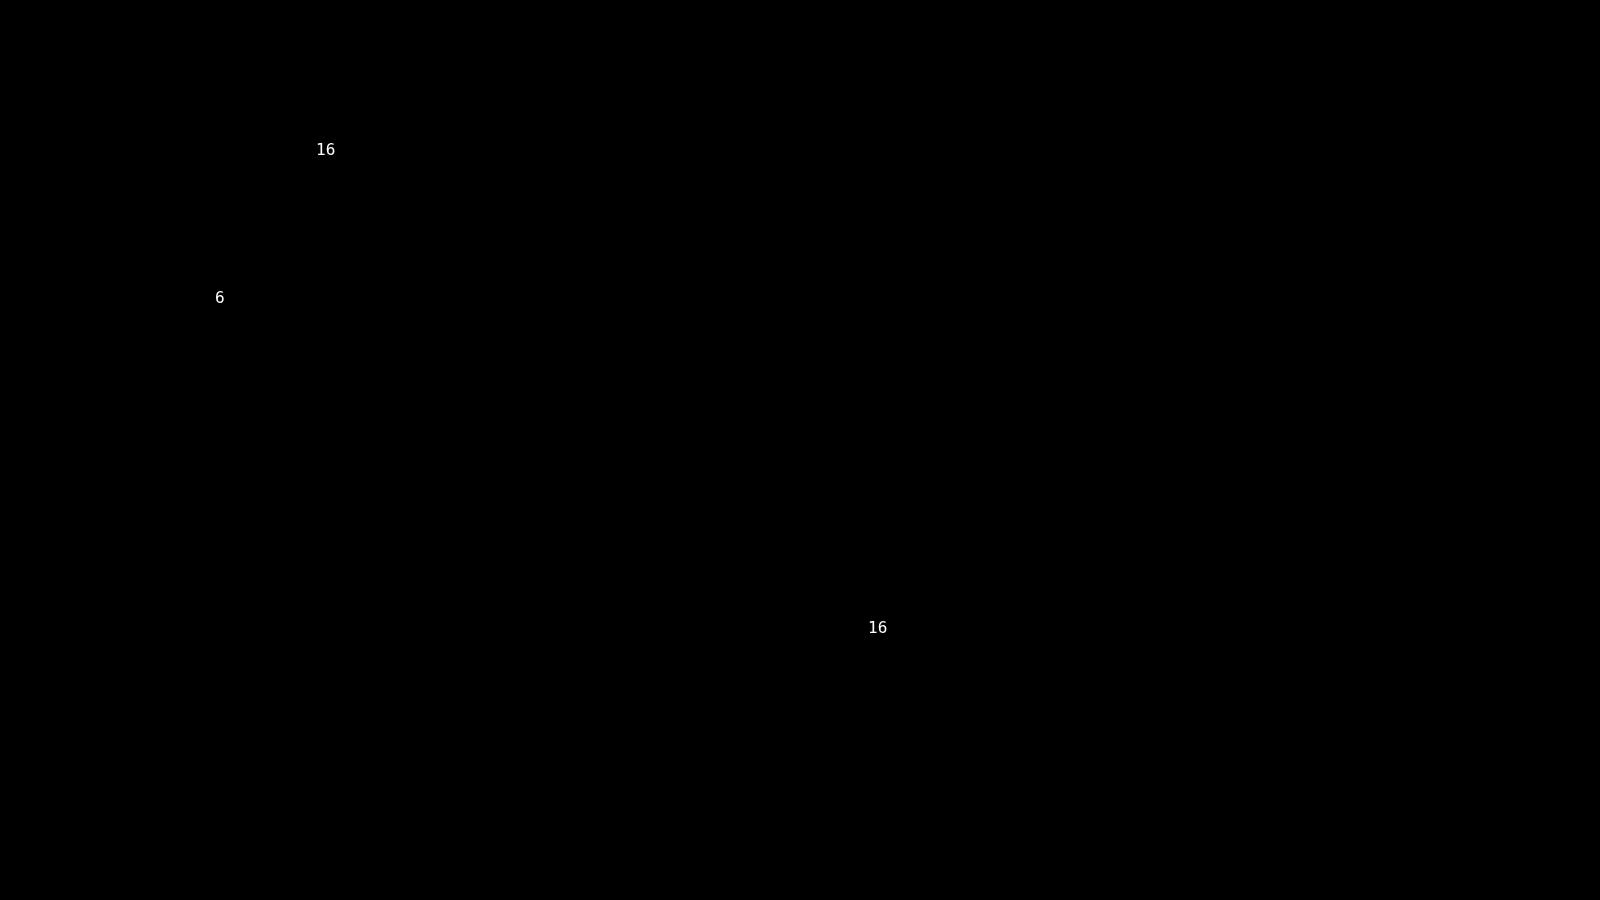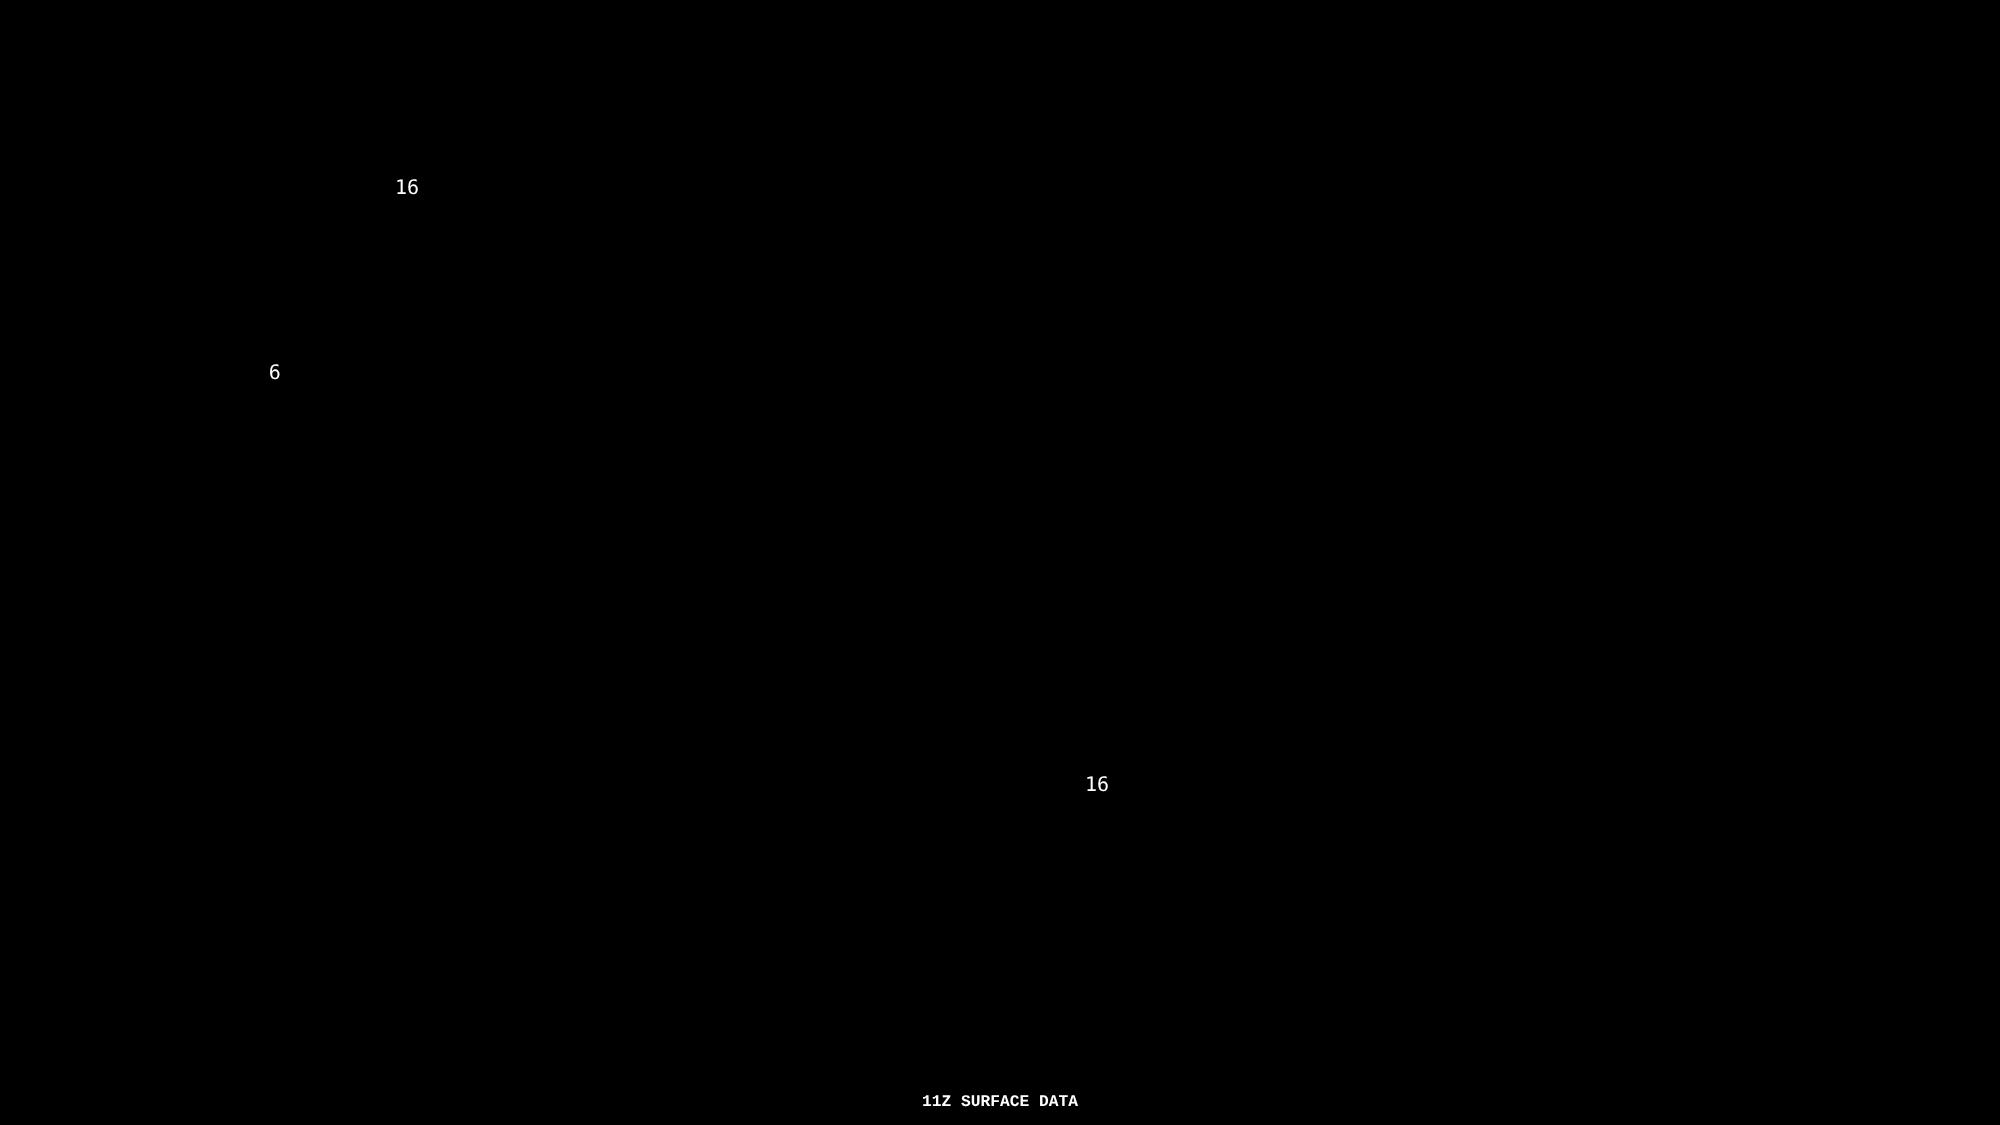--- a/index.html
+++ b/index.html
@@ -44,14 +44,13 @@
 </style>
 </head>
 <body>
 
 <div class="screen" style="background: rgb(0, 0, 0);">
   <div class="plot-layer">
       <span class="station-value" style="left: 316px; top: 142px; color: rgb(255, 255, 255);">16</span>
       <span class="station-value" style="left: 215px; top: 290px; color: rgb(255, 255, 255);">6</span>
       <span class="station-value" style="left: 868px; top: 620px; color: rgb(255, 255, 255);">16</span>
     </div>
-  <div class="map-title" style="color: rgb(255, 255, 255);">11Z SURFACE DATA</div>
 </div>
 
 </body></html>

